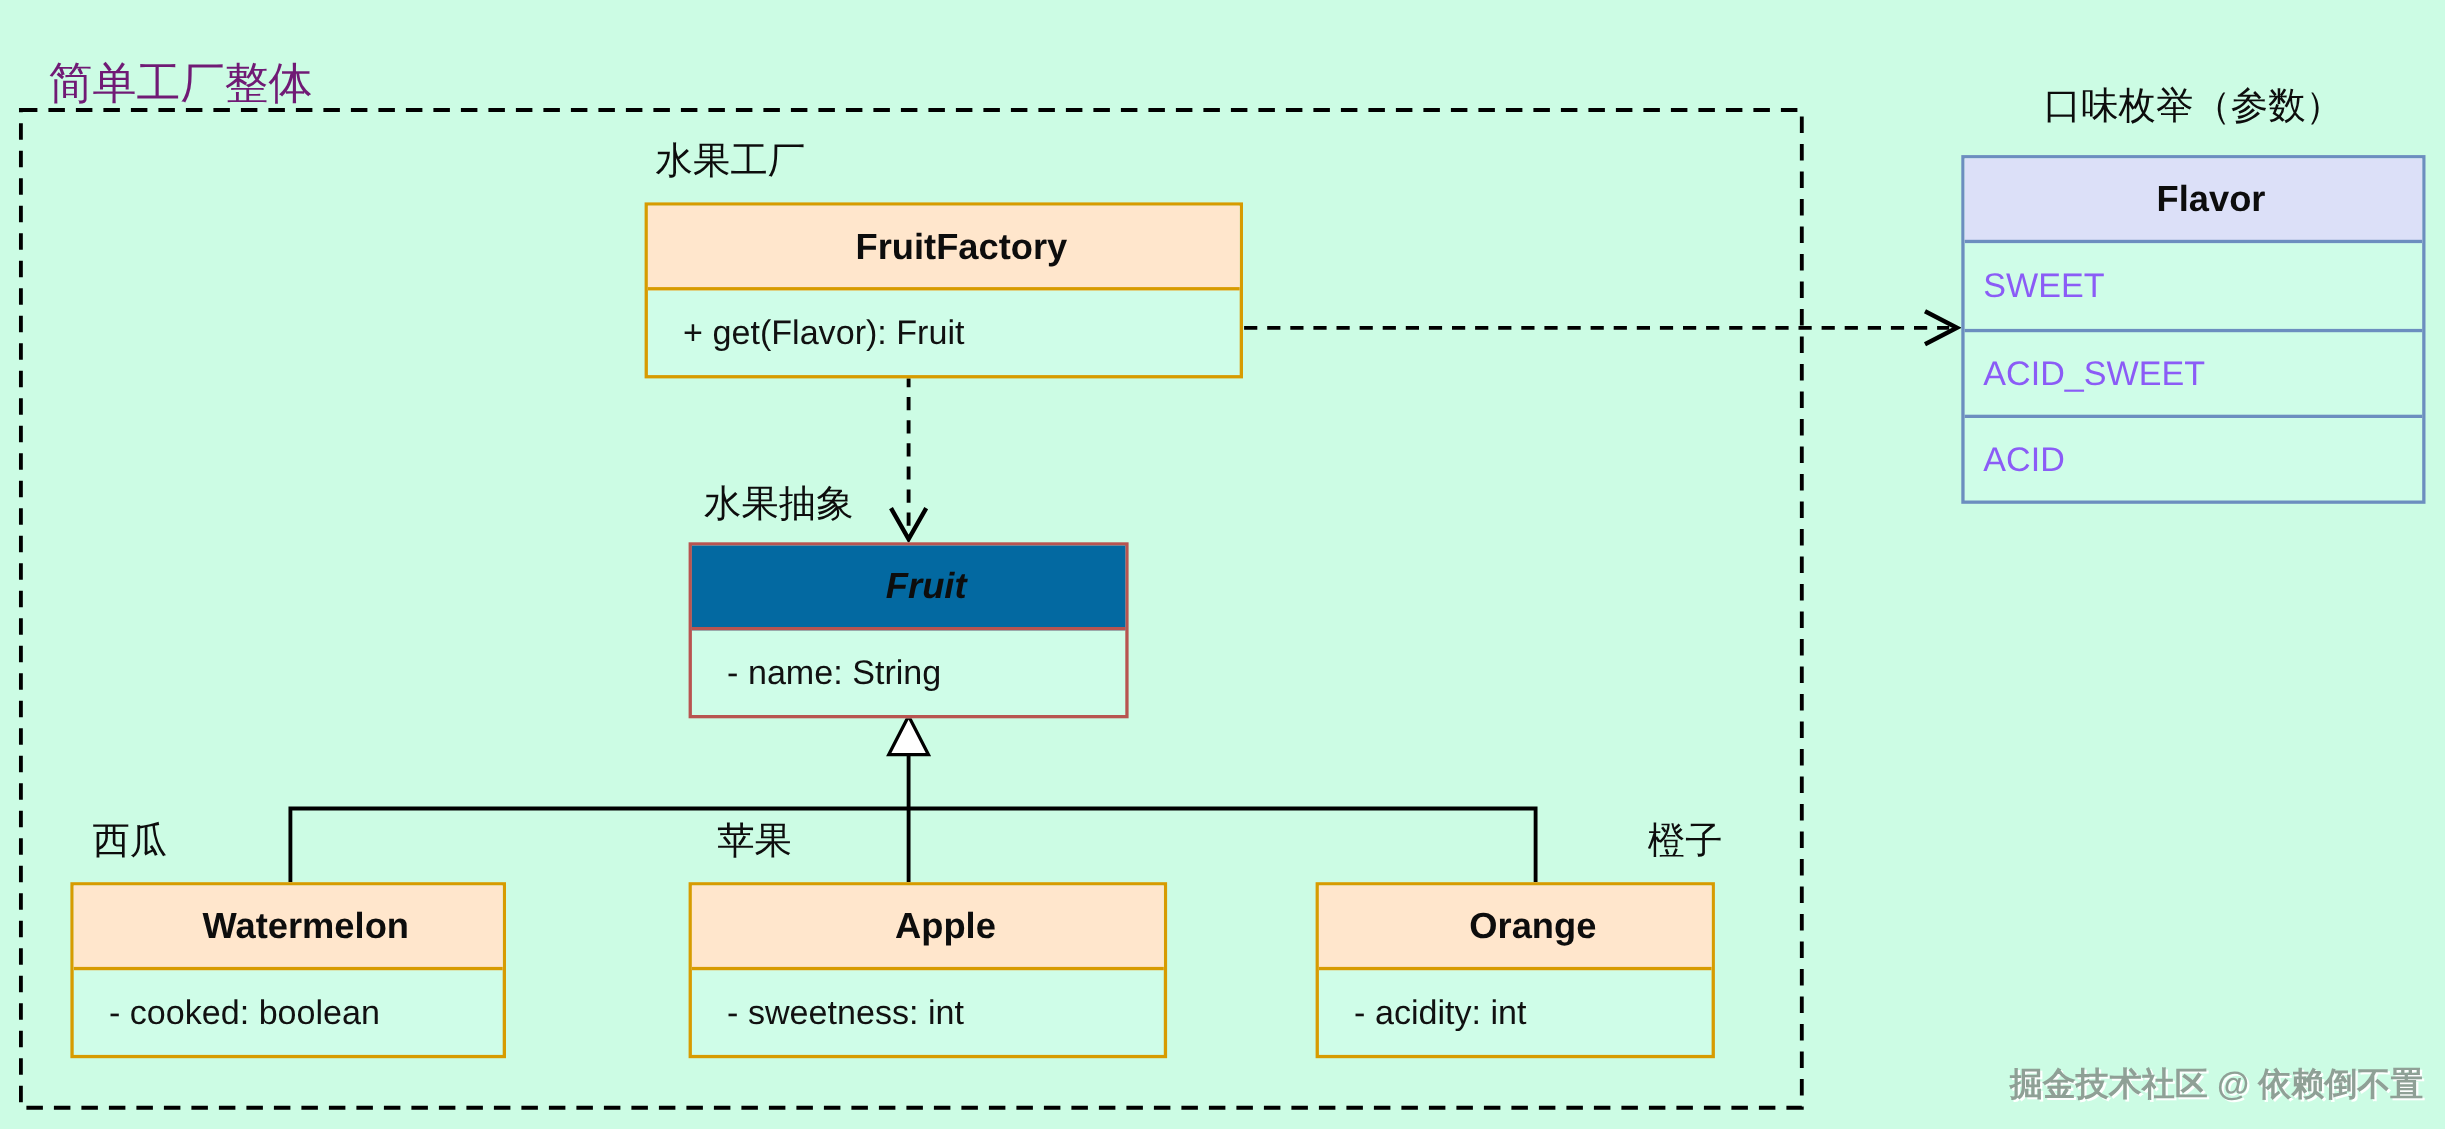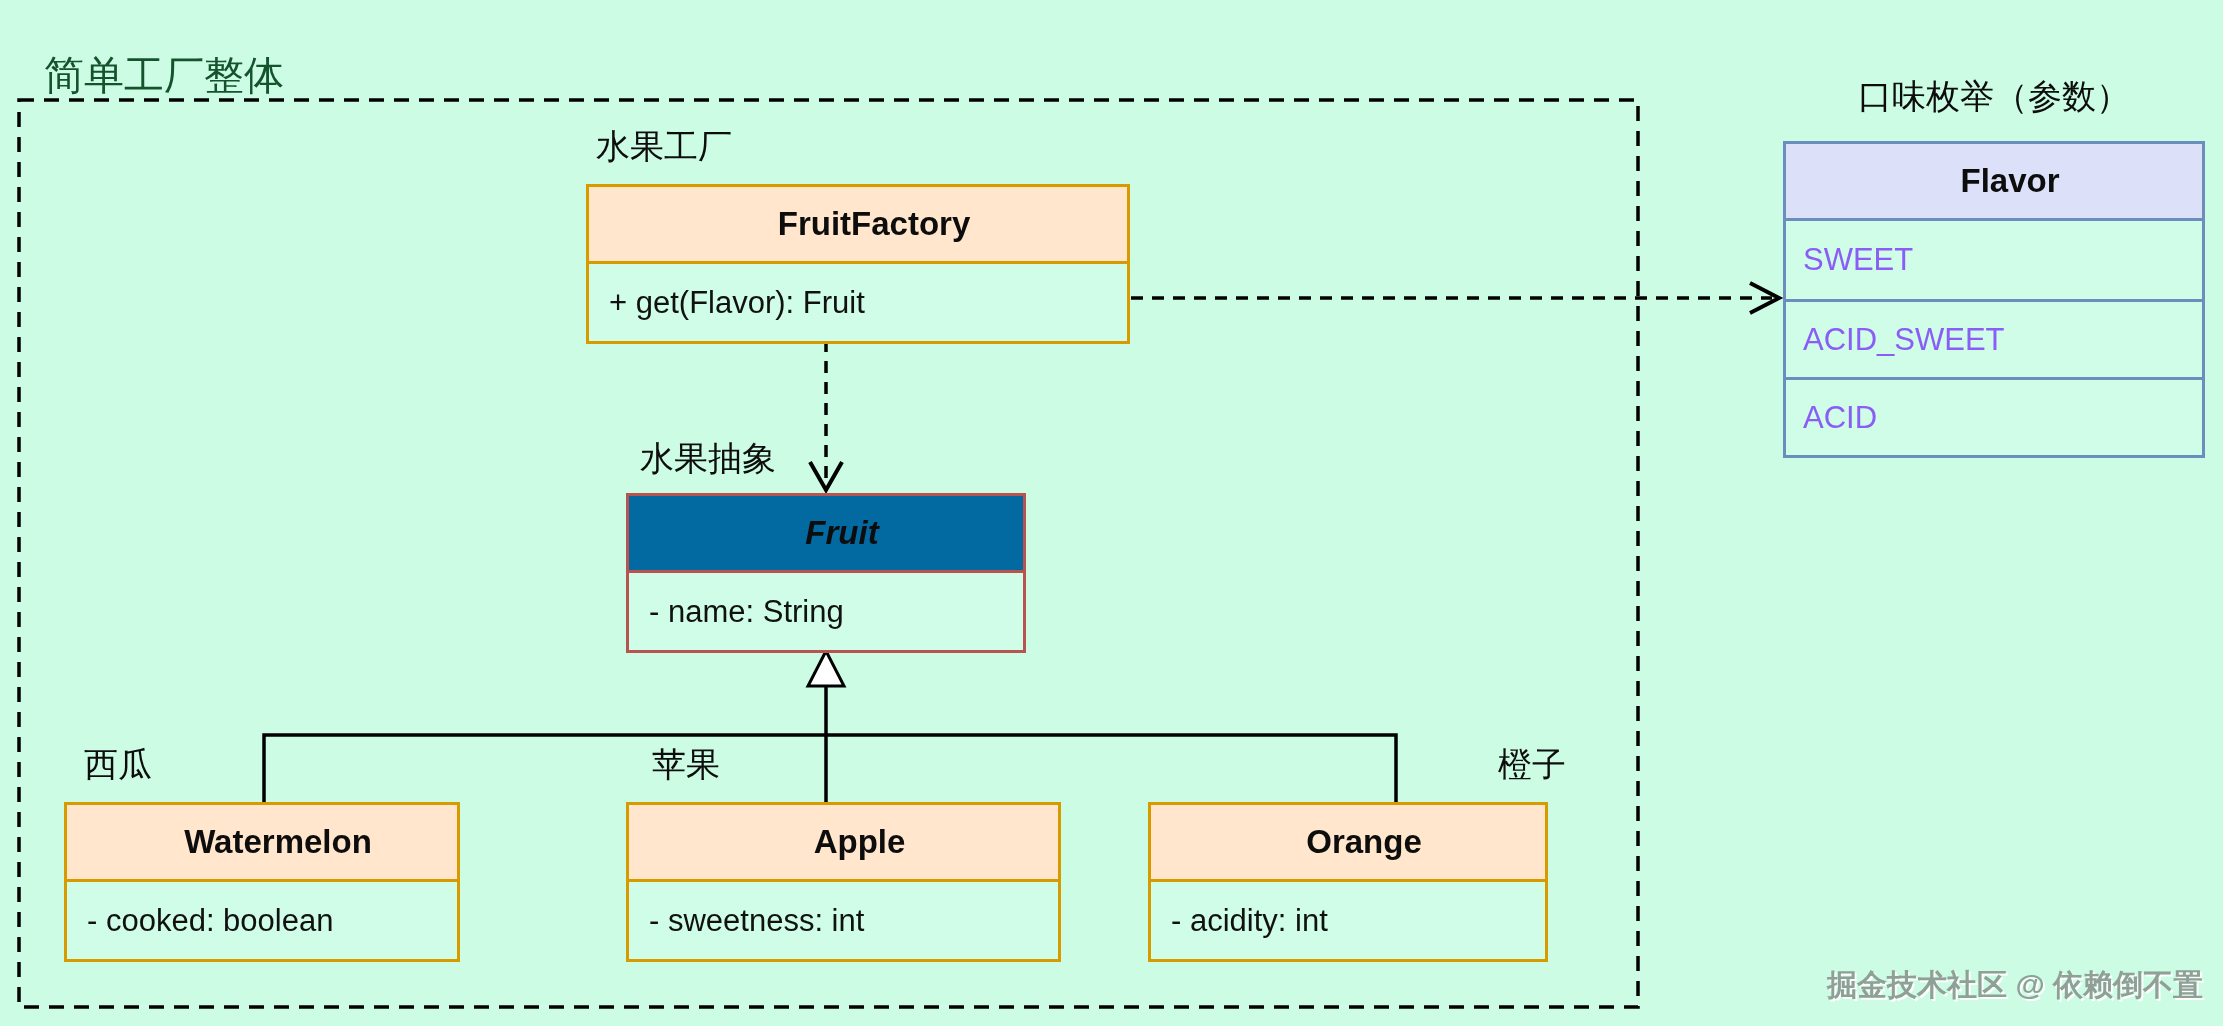--- a/index.html
+++ b/index.html
@@ -17,42 +17,42 @@
     position:absolute;left:0;top:0;width:2223px;height:1026px;
     pointer-events:none;
   }
   .label{
     position:absolute;
     font-size:34px;color:#0d0d0d;
     white-space:nowrap;line-height:1.2;
   }
   .page-title{
     position:absolute;left:44px;top:48px;
-    font-size:40px;color:#14532d;white-space:nowrap;
+    font-size:40px;color:#701a75;white-space:nowrap;
   }
   .uml-box{
     position:absolute;
     box-sizing:border-box;
     border:3px solid #D79B00;
     background:#CFFDE8;
   }
   .uml-header{
     box-sizing:border-box;
     height:77px;
     display:flex;align-items:center;justify-content:center;
     font-weight:bold;font-size:33px;color:#0d0d0d;
     border-bottom:3px solid #D79B00;
     background:#FFE6CC;
     padding-left:32px;
   }
   .uml-member{
     box-sizing:border-box;
     height:77px;
     display:flex;align-items:center;
-    padding-left:20px;
+    padding-left:32px;
     font-size:31px;color:#111;
     background:transparent;
   }
   .box-orange{border-color:#D79B00;}
   .box-orange .uml-header{background:#FFE6CC;border-color:#D79B00;}
   .box-pink{border-color:#B85450;}
   .box-pink .uml-header{background:#0369a1;border-color:#B85450;font-style:italic;}
   .box-blue{border-color:#6C8EBF;}
   .box-blue .uml-header{background:#DCE0F8;border-color:#6C8EBF;}
   .enum-row{
@@ -113,21 +113,21 @@
   <div class="uml-box box-orange" style="left:64px;top:802px;width:396px;">
     <div class="uml-header">Watermelon</div>
     <div class="uml-member">- cooked: boolean</div>
   </div>
 
   <div class="uml-box box-orange" style="left:626px;top:802px;width:435px;">
     <div class="uml-header">Apple</div>
     <div class="uml-member">- sweetness: int</div>
   </div>
 
-  <div class="uml-box box-orange" style="left:1148px;top:802px;width:400px;">
+  <div class="uml-box box-orange" style="left:1196px;top:802px;width:363px;">
     <div class="uml-header">Orange</div>
     <div class="uml-member">- acidity: int</div>
   </div>
 
   <div class="uml-box box-blue" style="left:1783px;top:141px;width:422px;">
     <div class="uml-header">Flavor</div>
     <div class="enum-row first">SWEET</div>
     <div class="enum-row">ACID_SWEET</div>
     <div class="enum-row">ACID</div>
   </div>

